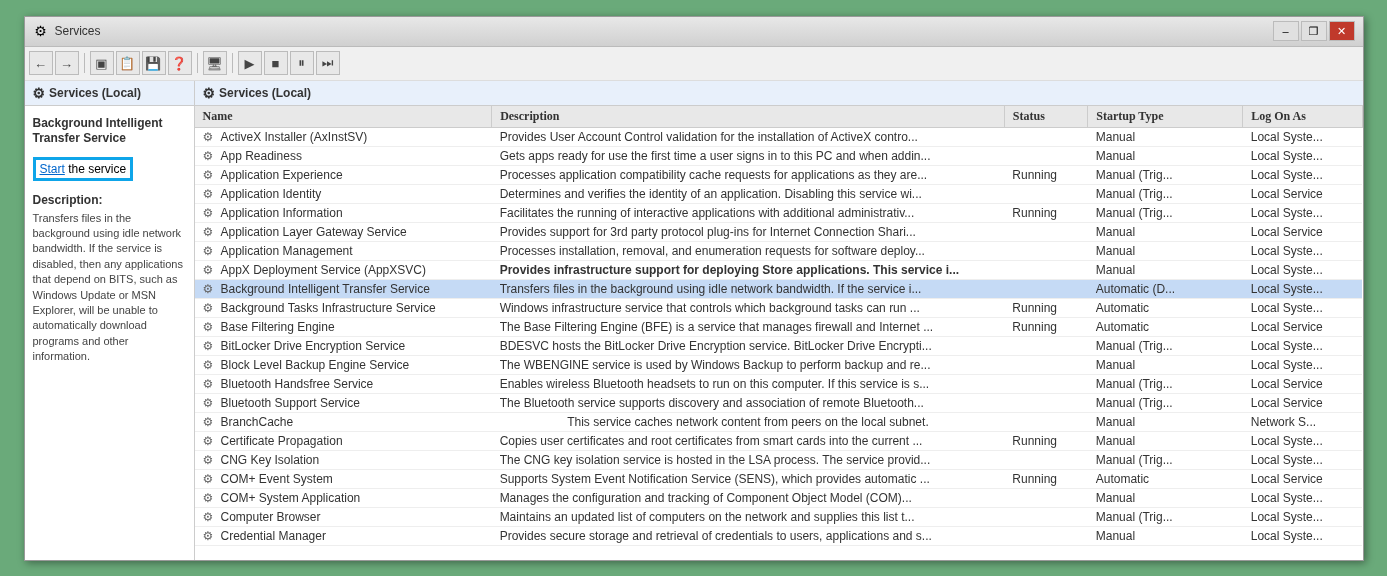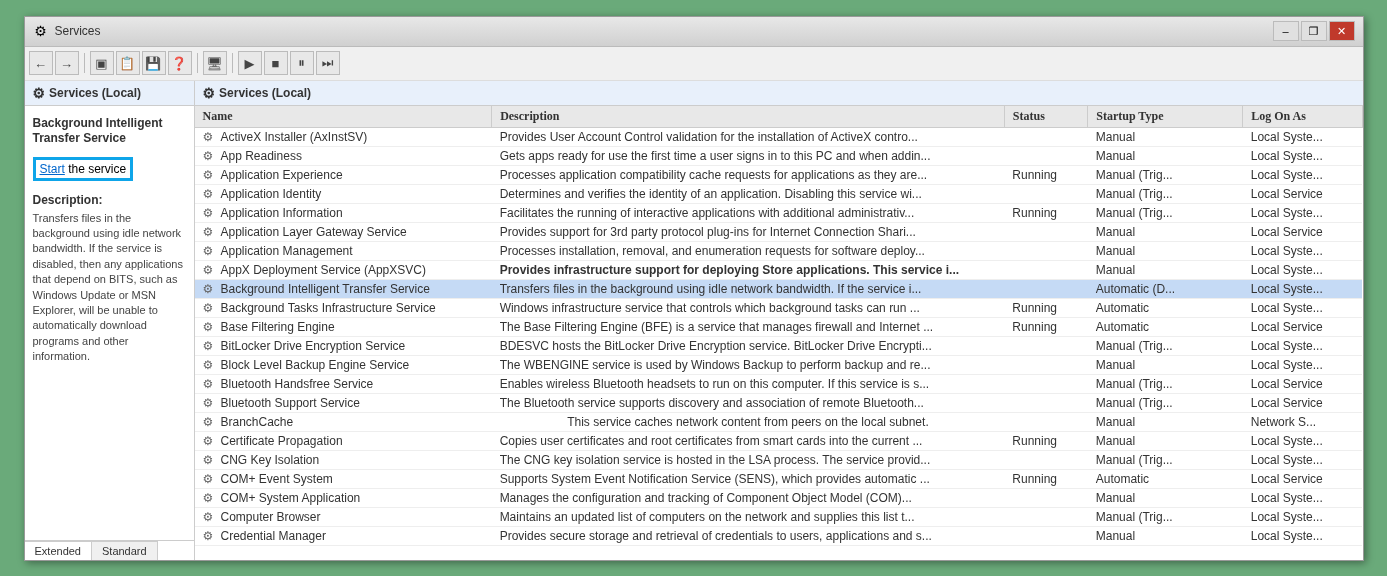--- a/index.html
+++ b/index.html
@@ -289,24 +289,20 @@
         <span class="left-header-icon">⚙</span>
         <span>Services (Local)</span>
       </div>
       <div class="service-detail">
         <div class="service-name">Background Intelligent Transfer Service</div>
         <div class="start-link-box">
           <span class="start-link">Start</span><span> the service</span>
         </div>
         <div class="description-title">Description:</div>
         <div class="description-text">Transfers files in the background using idle network bandwidth. If the service is disabled, then any applications that depend on BITS, such as Windows Update or MSN Explorer, will be unable to automatically download programs and other information.</div>
-      </div>
-      <div class="left-tabs">
-        <div class="left-tab active">Extended</div>
-        <div class="left-tab">Standard</div>
       </div>
     </div>
 
     <div class="right-panel">
       <div class="right-header">
         <span class="left-header-icon">⚙</span>
         <span>Services (Local)</span>
       </div>
       <div class="services-table">
         <table>

